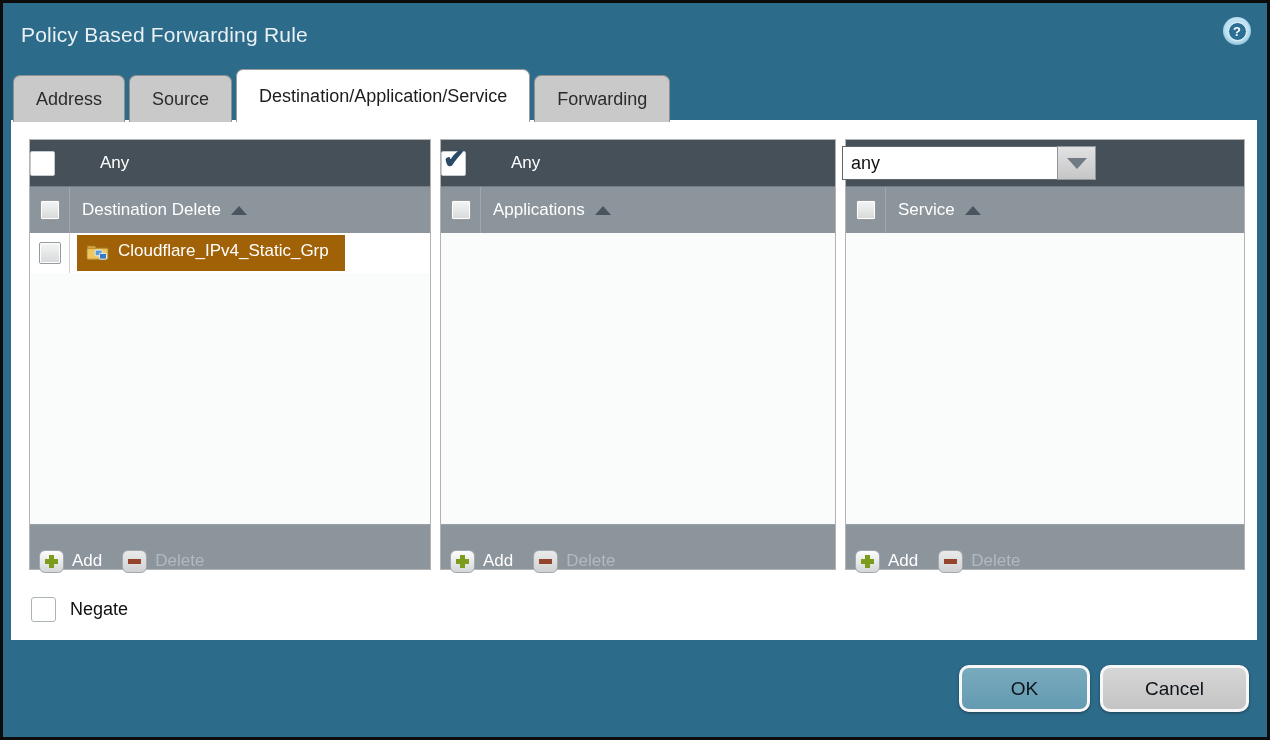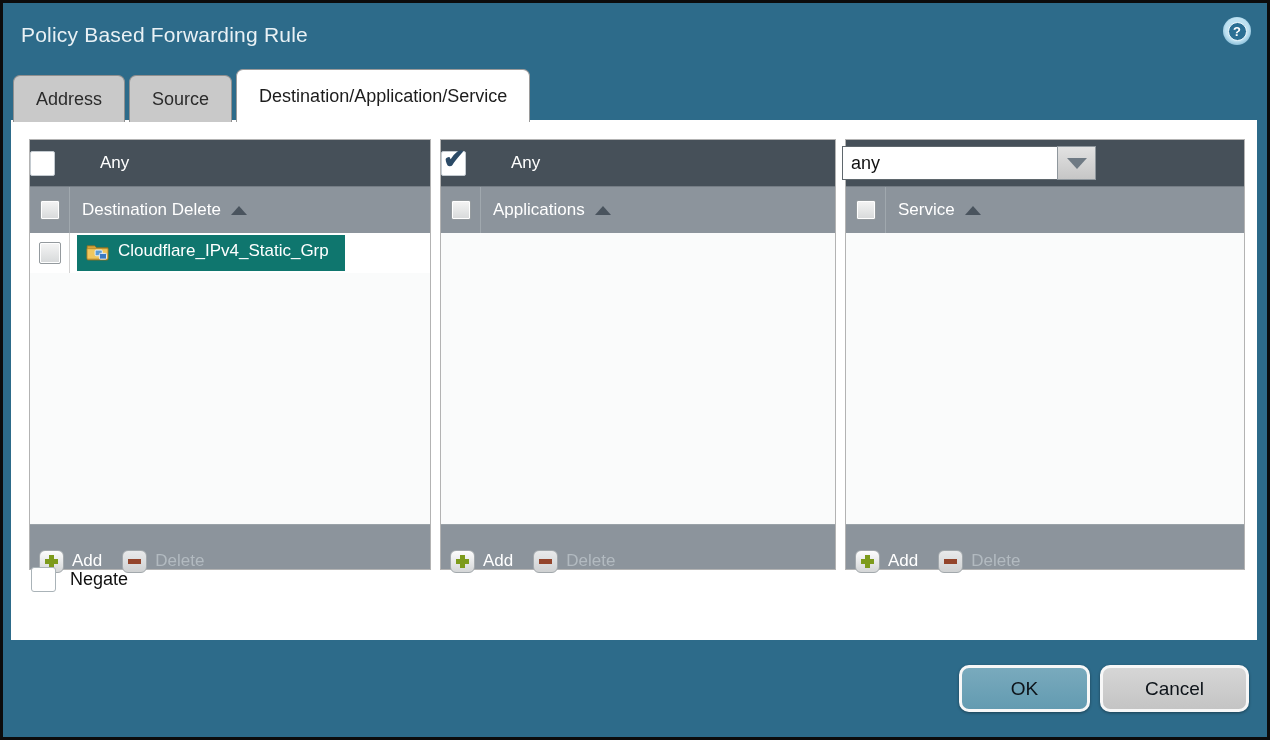--- a/index.html
+++ b/index.html
@@ -44,21 +44,21 @@
   .cb-white { width:25px; height:25px; background:#ffffff; border:1px solid #c3cad0; border-radius:2px;
     position:relative; flex:none; cursor:pointer; }
   .cb-white.checked::before { content:"\2714"; position:absolute; left:1px; top:-9px;
     font-size:27px; font-weight:bold; color:#2b4a66; }
   .cb-3d { width:20px; height:20px; border:1px solid #949a9e; border-radius:2px;
     background:linear-gradient(180deg,#f5f5f5 0%,#d7d9da 100%); box-shadow:inset 0 0 0 1px #ffffff; cursor:pointer; }
   .cb-3d.lg { width:22px; height:22px; }
   
   .row { height:40px; display:flex; align-items:center; background:#ffffff; }
   .row .gutter { border-right:1px solid #d2d2d2; height:40px; }
-  .chip { margin-left:7px; height:36px; background:#0f766e; display:inline-flex; align-items:center;
+  .chip { margin-left:7px; height:36px; background:#a16207; display:inline-flex; align-items:center;
     padding:0 16px 4px 9px; gap:9px; cursor:pointer; }
   .chip-label { color:#ffffff; font-size:17px; }
   
   .dd-wrap { display:flex; align-items:center; margin-left:-4px; }
   .dd-input { width:215px; height:34px; border:1px solid #5f676d; border-right:none; background:#ffffff;
     font-size:18px; font-family:"Liberation Sans", sans-serif; padding:0 8px; color:#111; outline:none; }
   .dd-btn { width:39px; height:34px; background:linear-gradient(180deg,#e2e2e2,#c6c6c6);
     border:1px solid #8f979d; display:flex; align-items:center; justify-content:center; cursor:pointer; }
   .dd-tri { width:0; height:0; border-left:10px solid transparent; border-right:10px solid transparent;
     border-top:11px solid #6f7a84; }
@@ -69,21 +69,21 @@
   .mini-btn::before, .mini-btn::after { content:""; position:absolute; background:#7d9b1c; }
   .plus::before { width:13px; height:5px; left:5px; top:8px; }
   .plus::after  { width:5px; height:13px; left:9px; top:4px; }
   .minus::before { width:13px; height:5px; left:5px; top:8px; background:#94452c; }
   .minus::after { display:none; }
   .action-label { font-size:17px; color:#ffffff; }
   .action.disabled { cursor:default; }
   .action.disabled .action-label { color:#b2bac0; }
   .action.disabled .mini-btn { background:linear-gradient(180deg,#e9eaeb,#cfd1d2); }
   
-  .negate { position:absolute; left:20px; top:447px; display:flex; align-items:center; gap:14px; }
+  .negate { position:absolute; left:20px; top:477px; display:flex; align-items:center; gap:14px; }
   .negate .cb { width:25px; height:25px; border:1px solid #aab3b8; border-radius:3px; background:#ffffff; cursor:pointer; }
   .negate-label { font-size:18px; color:#101010; }
   
   .btn { position:absolute; bottom:25px; height:47px; border-radius:10px; border:3px solid #f7f7f7;
     font-size:19px; color:#0d1319; display:flex; align-items:center; justify-content:center;
     cursor:pointer; box-shadow:0 1px 3px rgba(0,0,0,.4); font-family:"Liberation Sans", sans-serif;margin-top:40px; }
   .btn-ok { right:177px; width:131px; background:linear-gradient(180deg,#79aabd,#639bb1); }
   .btn-cancel { right:18px; width:149px; background:linear-gradient(180deg,#d6d6d6,#c4c4c4); }
   
   .ag-icon { width:23px; height:19px; flex:none; }
@@ -102,20 +102,23 @@
 
   <div class="tabs">
     <div class="tab">
         <span>Address</span>
       </div>
     <div class="tab">
         <span>Source</span>
       </div>
     <div class="tab active">
         <span>Destination/Application/Service</span>
+      </div>
+    <div class="tab">
+        <span>Forwarding</span>
       </div>
   </div>
 
   <div class="panel">
     <div class="columns">
 
       <div class="col col-dest">
         <div class="col-hd-dark">
           <div class="cb-white"></div>
           <span class="hd-label">Any</span>

